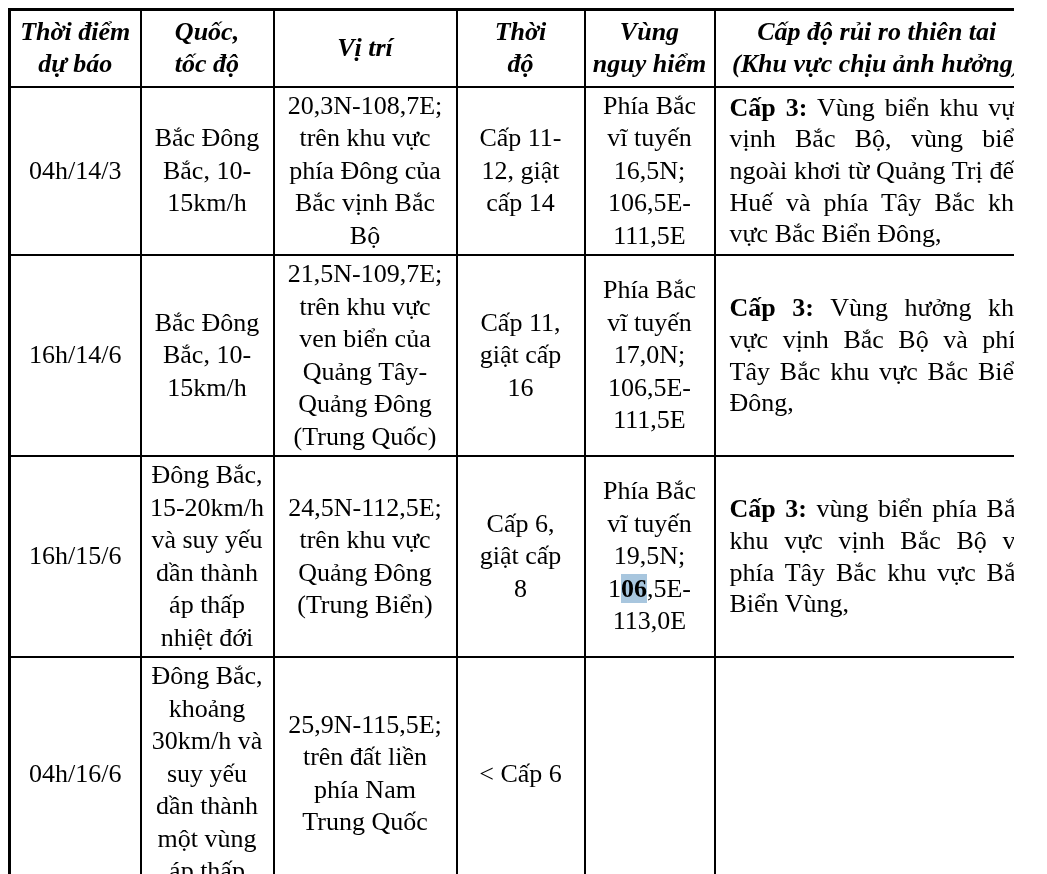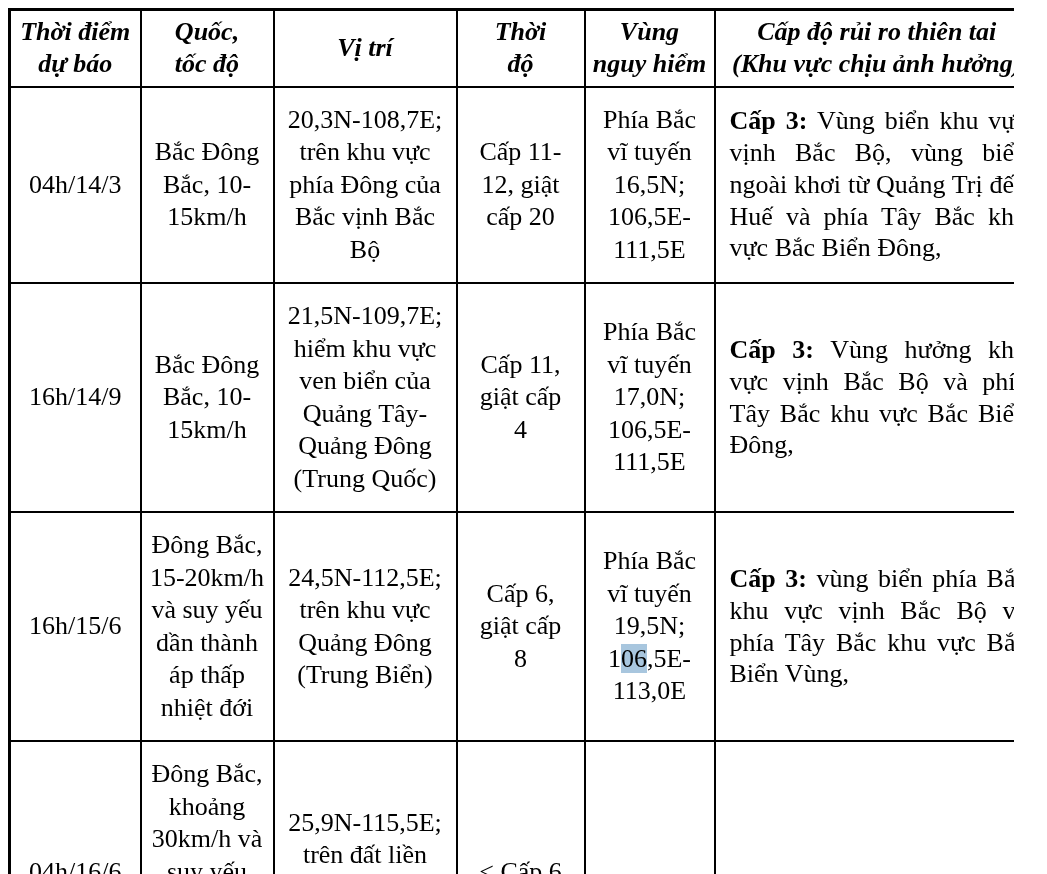--- a/index.html
+++ b/index.html
@@ -42,21 +42,21 @@
     line-height: 1.25;
     padding: 2px 4px;
   }
   .forecast td {
     font-size: 26px;
     line-height: 1.25;
   }
   td.center {
     text-align: center;
     white-space: pre-line;
-    padding: 16px 4px;
+    padding: 2px 4px;
   }
   td.risk {
     text-align: justify;
     line-height: 1.22;
     padding: 4px 11px 4px 14px;
   }
   .risk-label {
     font-weight: bold;
   }
   .hl {
@@ -97,42 +97,42 @@
         <td class="center">Bắc Đông
 Bắc, 10-
 15km/h</td>
         <td class="center">20,3N-108,7E;
 trên khu vực
 phía Đông của
 Bắc vịnh Bắc
 Bộ</td>
         <td class="center">Cấp 11-
 12, giật
-cấp 20</td>
+cấp 14</td>
         <td class="center"><span>Phía Bắc
 vĩ tuyến
 16,5N;
 106,5E-
 111,5E</span><span class="hl"></span><span></span></td>
         <td class="risk"><span class="risk-label">Cấp 3:</span><span> Vùng biển khu vực vịnh Bắc Bộ, vùng biển ngoài khơi từ Quảng Trị đến Huế và phía Tây Bắc khu vực Bắc Biển Đông,</span></td>
       </tr>
       <tr style="height:198px">
-        <td class="center">16h/14/9</td>
+        <td class="center">16h/14/6</td>
         <td class="center">Bắc Đông
 Bắc, 10-
 15km/h</td>
         <td class="center">21,5N-109,7E;
-hiểm khu vực
+trên khu vực
 ven biển của
 Quảng Tây-
 Quảng Đông
 (Trung Quốc)</td>
         <td class="center">Cấp 11,
 giật cấp
-4</td>
+16</td>
         <td class="center"><span>Phía Bắc
 vĩ tuyến
 17,0N;
 106,5E-
 111,5E</span><span class="hl"></span><span></span></td>
         <td class="risk"><span class="risk-label">Cấp 3:</span><span> Vùng hưởng khu vực vịnh Bắc Bộ và phía Tây Bắc khu vực Bắc Biển Đông,</span></td>
       </tr>
       <tr style="height:197px">
         <td class="center">16h/15/6</td>
         <td class="center">Đông Bắc,
@@ -144,21 +144,21 @@
         <td class="center">24,5N-112,5E;
 trên khu vực
 Quảng Đông
 (Trung Biển)</td>
         <td class="center">Cấp 6,
 giật cấp
 8</td>
         <td class="center"><span>Phía Bắc
 vĩ tuyến
 19,5N;
-1</span><span class="hl" style="background: rgb(168, 198, 222);">06</span><span>,5E-
+1</span><span class="hl" style="background: rgb(168, 198, 222); font-weight: bold;">06</span><span>,5E-
 113,0E</span></td>
         <td class="risk"><span class="risk-label">Cấp 3:</span><span> vùng biển phía Bắc khu vực vịnh Bắc Bộ và phía Tây Bắc khu vực Bắc Biển Vùng,</span></td>
       </tr>
       <tr style="height:226px">
         <td class="center">04h/16/6</td>
         <td class="center">Đông Bắc,
 khoảng
 30km/h và
 suy yếu
 dần thành

